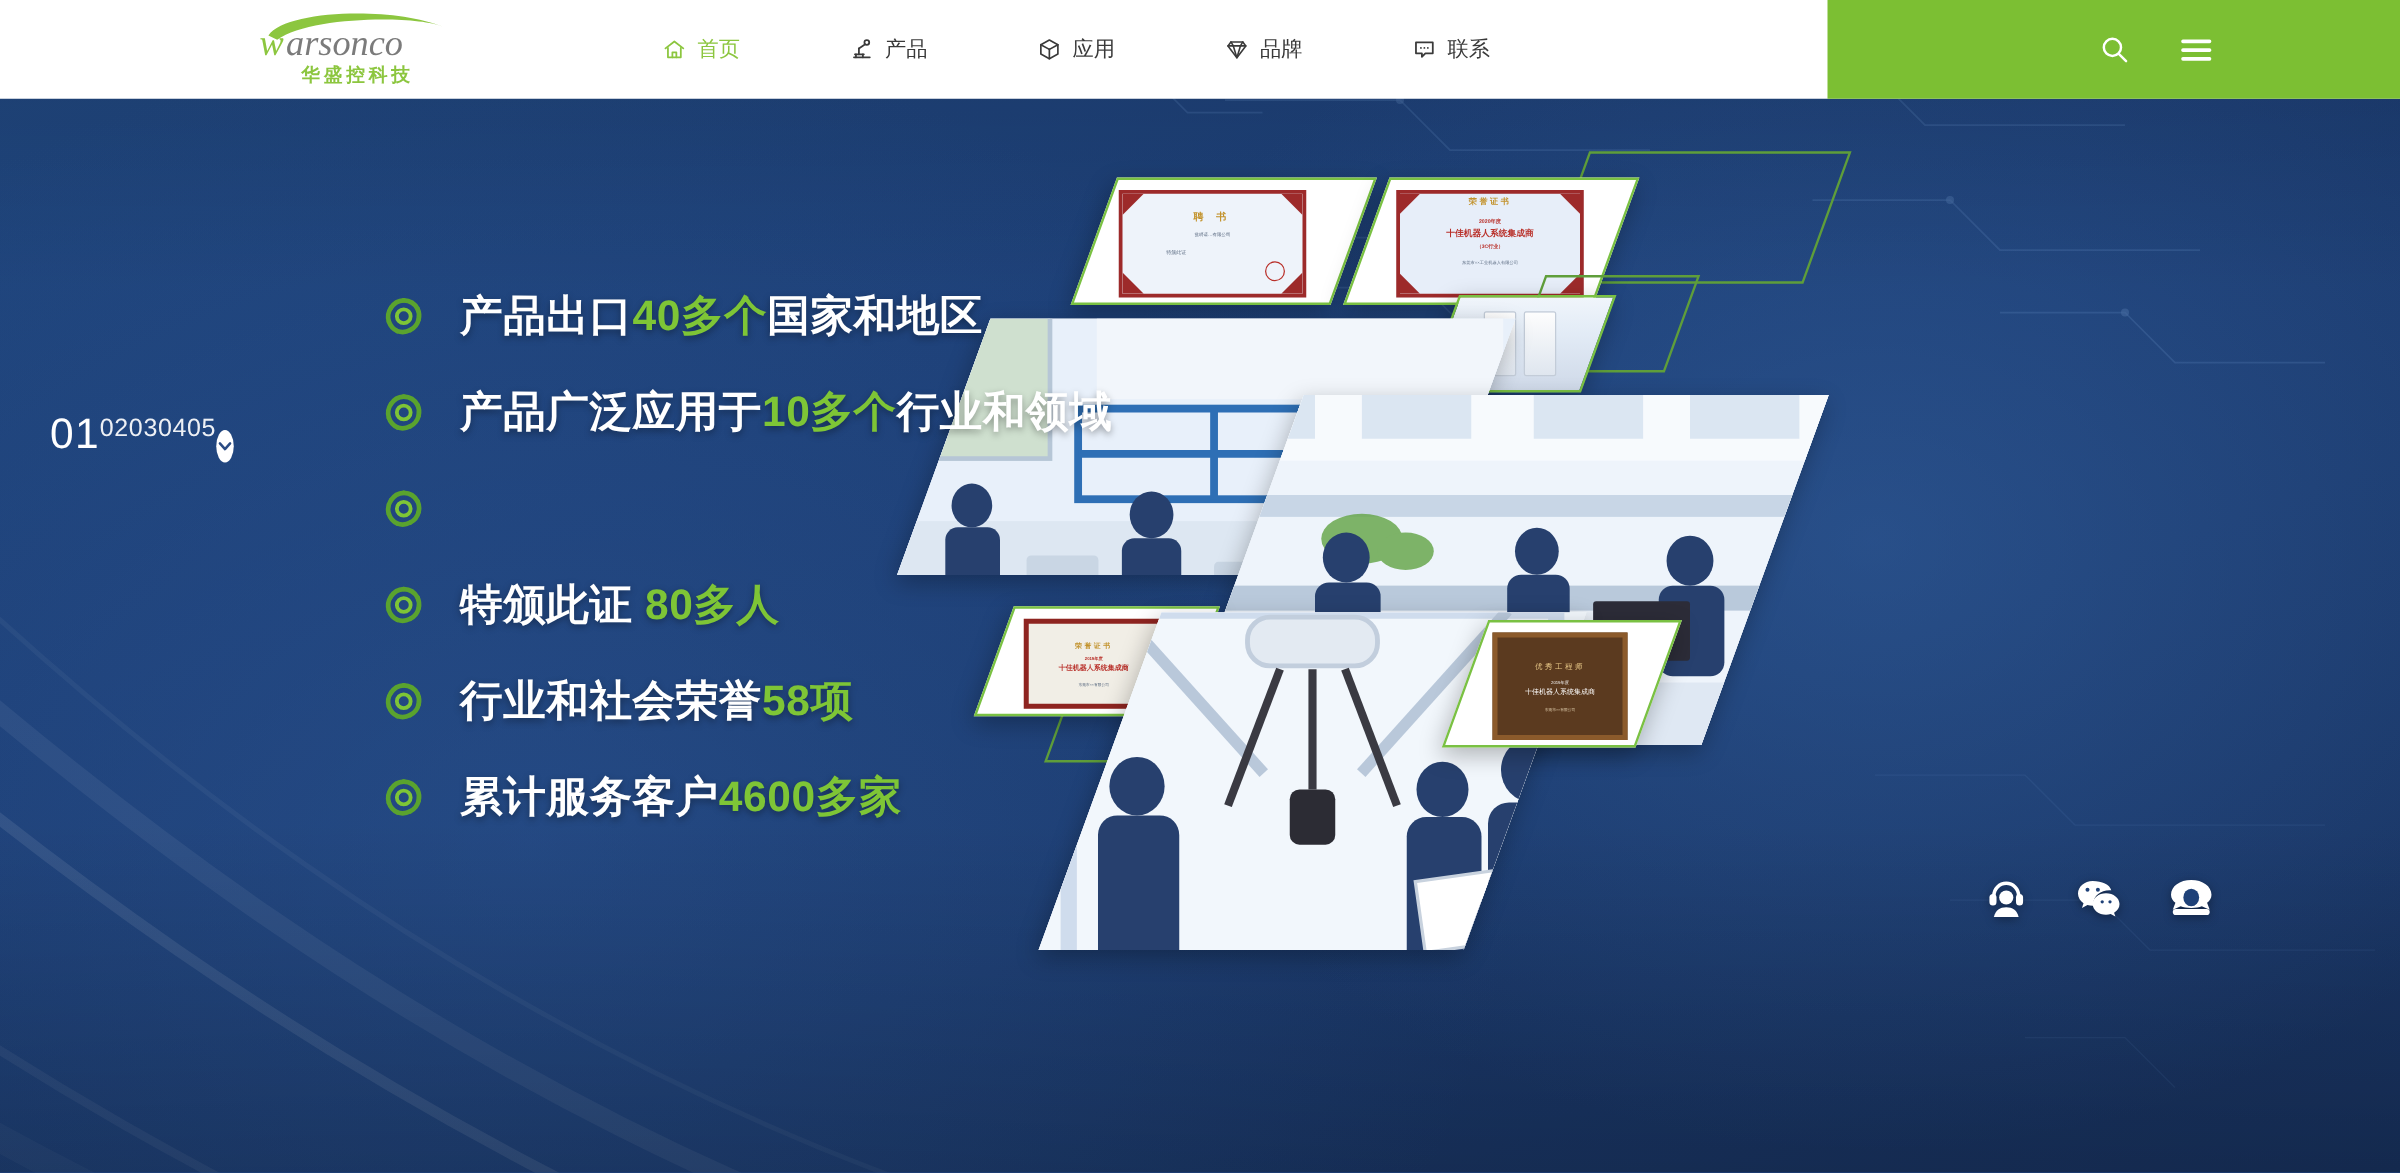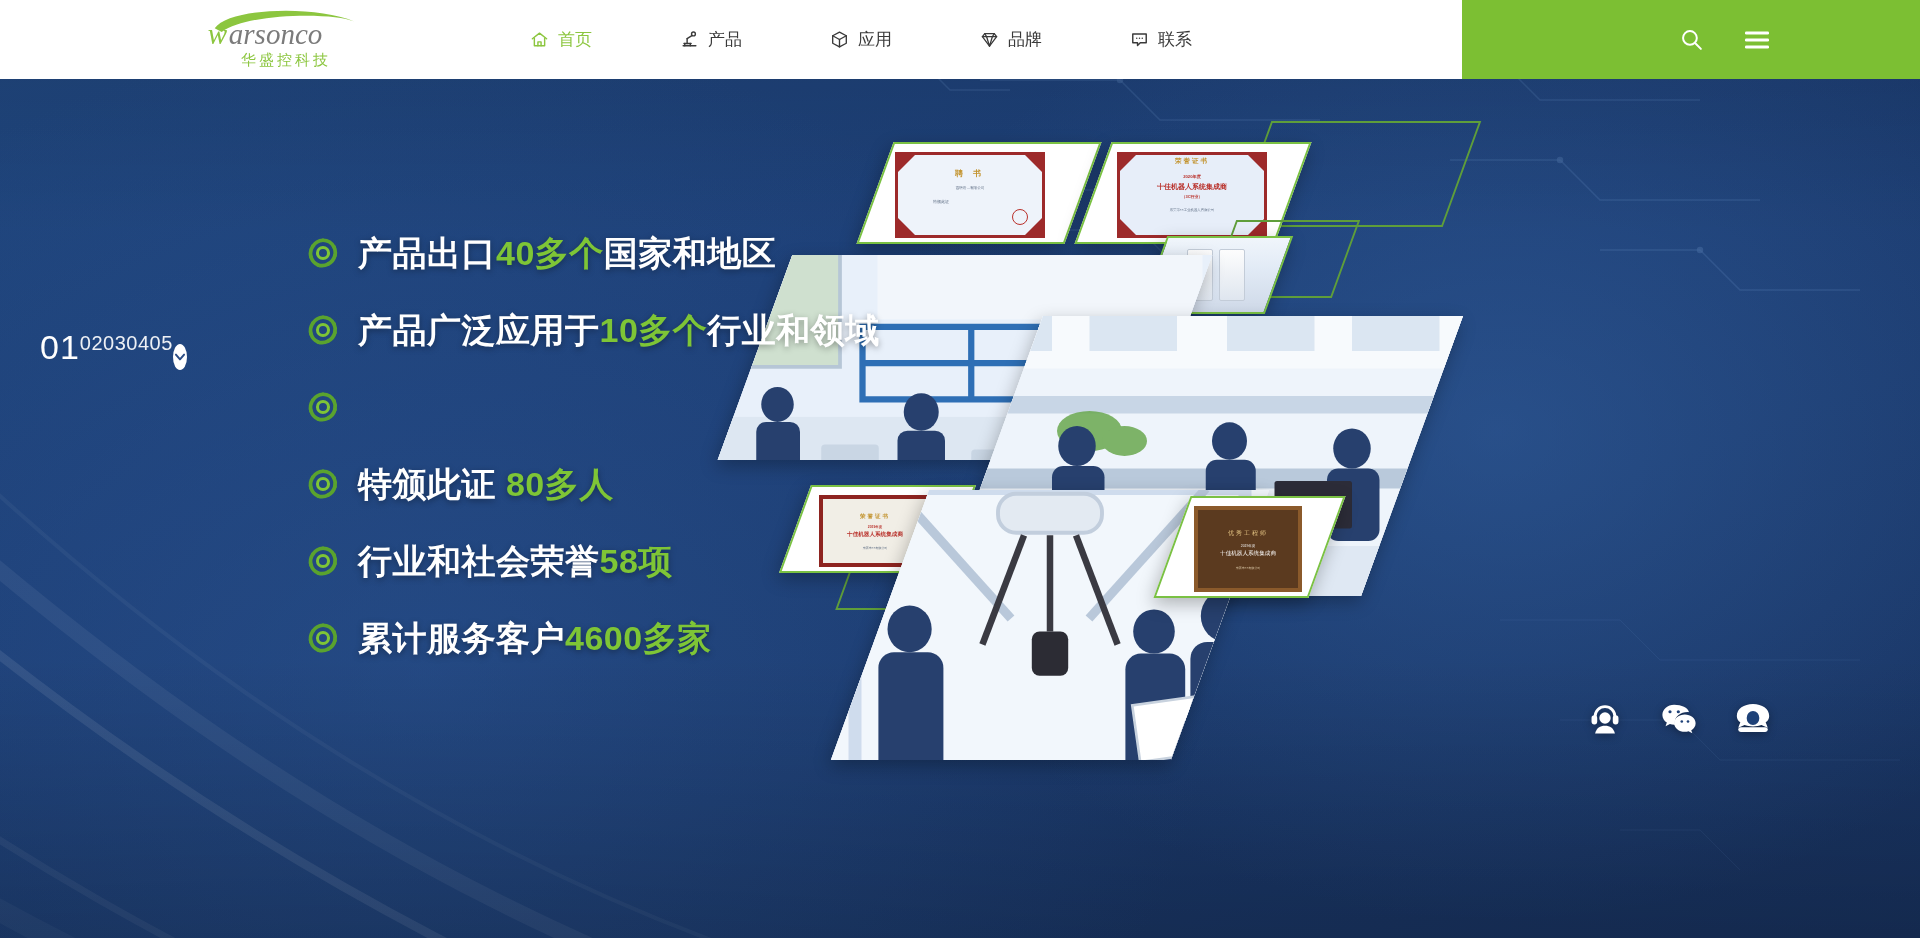--- a/index.html
+++ b/index.html
@@ -36,21 +36,21 @@
     position:absolute; left:0; top:0; width:1920px; height:79px;
     background:#ffffff; z-index:40; display:flex; align-items:stretch;
   }
   .logo-wrap{
     width:180px; margin-left:196px; display:flex; flex-direction:column;
     justify-content:center; align-items:center; cursor:pointer;
   }
   .logo-mark{ position:relative; width:170px; height:44px; }
   .logo-sub{
     font-size:15px; letter-spacing:3px; color:#8cc63f; margin-top:-2px;
-    font-weight:400; white-space:nowrap;
+    font-weight:700; white-space:nowrap;
   }
   .nav{
     display:flex; align-items:center; margin-left:66px; gap:0;
   }
   .nav-item{
     display:flex; align-items:center; gap:8px; padding:0 0;
     width:150px; justify-content:flex-end; cursor:pointer;
     color:#3a3a3a; font-size:17px; white-space:nowrap;
   }
   .nav-item.active, .nav-item.active .nav-ico svg { color:#8cc63f; }
@@ -85,21 +85,21 @@
     display:flex; align-items:center; justify-content:center; cursor:pointer;
     margin-top:4px;
   }
   .pager-down svg{ display:block; }
 
   
   .points{
     position:absolute; left:306px; top:222px; z-index:25; width:900px;
   }
   .point{
-    display:flex; align-items:center; gap:18px; height:62px; margin-bottom:15px;
+    display:flex; align-items:center; gap:28px; height:62px; margin-bottom:15px;
   }
   .point-bullet{ width:34px; height:34px; flex:0 0 34px; }
   .point-text{
     color:#ffffff; font-size:34px; font-weight:700; line-height:1;
     white-space:nowrap; letter-spacing:.5px;
     text-shadow:0 2px 6px rgba(0,0,0,.35);
   }
   .point-text .hl{ color:#7ec536; }
 
   

